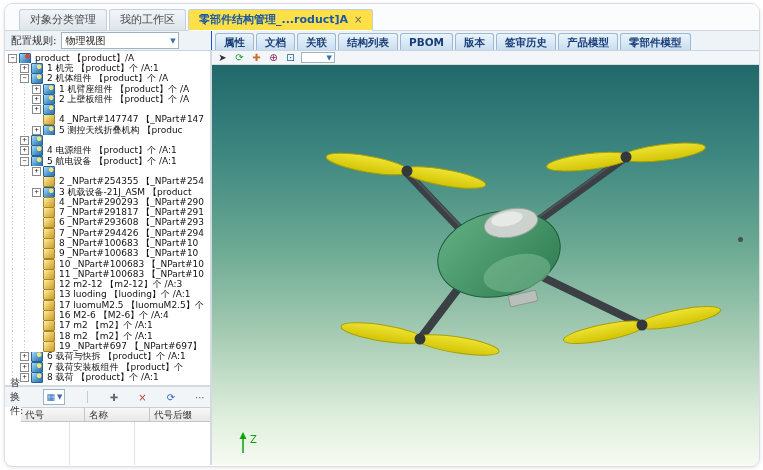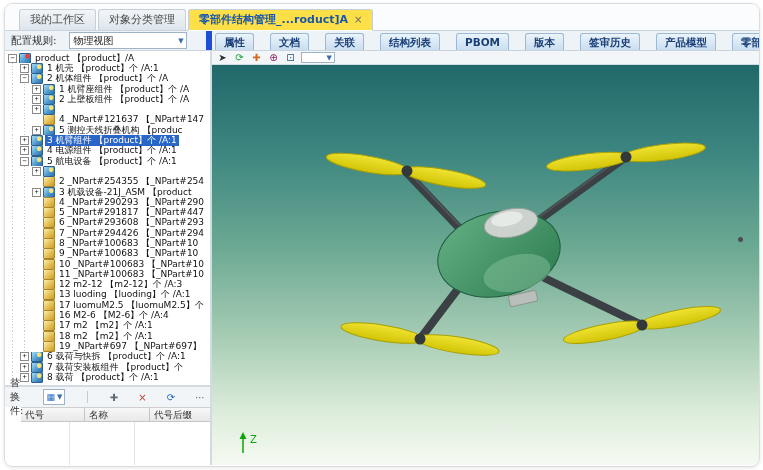--- a/index.html
+++ b/index.html
@@ -11,26 +11,26 @@
   .tabbar{height:27px;display:flex;align-items:flex-end;background:#fbfcfd;
     border-bottom:1px solid #c9d4de;padding-left:14px;box-sizing:border-box;}
   .wtab{height:20px;line-height:20px;padding:0 10px;margin-right:2px;font-size:11px;color:#4a4a4a;
     background:linear-gradient(#f2f5f8,#dde5ec);border:1px solid #c4cfd9;border-bottom:none;
     border-radius:3px 3px 0 0;white-space:nowrap;display:flex;align-items:center;}
   .wtab.active{background:#fde047;color:#1a57a8;font-weight:bold;margin-bottom:-1px;border-bottom:1px solid #fff;}
   .tclose{font-size:10px;color:#666;margin-left:6px;font-weight:normal;}
 
   
   .subbar{height:20px;display:flex;background:#eef3f7;border-bottom:1px solid #c9d4de;box-sizing:border-box;}
-  .config{width:207px;flex:none;display:flex;align-items:center;gap:12px;padding-left:6px;
-    font-size:10.5px;color:#333;border-right:6px solid #1d4ed8;box-sizing:border-box;}
+  .config{width:207px;flex:none;display:flex;align-items:center;gap:4px;padding-left:6px;
+    font-size:10.5px;color:#333;border-right:1px solid #1d4ed8;box-sizing:border-box;}
   .combo{width:110px;height:15px;background:#fff;border:1px solid #9fb3c4;display:flex;
     align-items:center;justify-content:space-between;padding:0 2px 0 4px;font-size:10px;color:#222;}
   .combo .caret{font-size:7px;color:#3a6ea8;}
-  .rtabs{flex:1;display:flex;align-items:flex-end;padding-left:3px;gap:16px;overflow:hidden;}
+  .rtabs{flex:1;display:flex;align-items:flex-end;padding-left:3px;gap:2px;overflow:hidden;}
   .rtab{height:16px;line-height:16px;padding:0 8px;font-size:10.5px;font-weight:bold;color:#1a3e77;
     background:linear-gradient(#eaf4fb,#c9def0);border:1px solid #9cb8d2;border-bottom:none;
     border-radius:3px 3px 0 0;white-space:nowrap;}
 
   
   .main{display:flex;height:414px;}
   .left{width:207px;flex:none;display:flex;flex-direction:column;border-right:2px solid #d3dae1;box-sizing:border-box;background:#fff;}
   .tree{flex:1;overflow:hidden;padding-top:2px;}
   .trow{display:flex;align-items:center;height:10.3px;font-size:9px;white-space:nowrap;overflow:hidden;padding-left:2px;color:#111;}
   .guide{width:12px;height:100%;flex:none;background-image:repeating-linear-gradient(180deg,#c9c9c9 0 1px,transparent 1px 3px);
@@ -75,24 +75,24 @@
   .axis text{font-family:"DejaVu Sans",sans-serif;}
   .anchor-dot{position:absolute;right:16px;top:172px;width:5px;height:5px;border-radius:50%;background:#4a4f53;}
 </style>
 </head>
 <body>
 
 <div class="app">
 
   <div class="tabbar">
       <div class="wtab">
+        <span>对象分类管理</span>
+      </div>
+      <div class="wtab">
         <span>我的工作区</span>
-      </div>
-      <div class="wtab">
-        <span>对象分类管理</span>
       </div>
       <div class="wtab active">
         <span>零部件结构管理_...roduct]A</span>
         <span class="tclose">×</span>
       </div>
     </div>
 
   <div class="subbar">
     <div class="config">
       <span>配置规则:</span>
@@ -153,34 +153,33 @@
             <span class="guide"></span>
             <span class="guide"></span>
             <span class="expand">+</span>
             <span class="nicon assembly"></span>
           </div>
           <div class="trow">
             <span class="guide"></span>
             <span class="guide"></span>
             <span class="expand noexp"></span>
             <span class="nicon part"></span>
-            <span class="nlabel">4 _NPart#121637 【_NPart#147</span>
+            <span class="nlabel">4 _NPart#147747 【_NPart#147</span>
           </div>
           <div class="trow">
             <span class="guide"></span>
             <span class="guide"></span>
             <span class="expand">+</span>
             <span class="nicon assembly"></span>
             <span class="nlabel">5 测控天线折叠机构 【produc</span>
           </div>
           <div class="trow">
             <span class="guide"></span>
             <span class="expand">+</span>
             <span class="nicon assembly"></span>
-            <span class="nlabel sel">3 机臂组件 【product】个 /A:1</span>
           </div>
           <div class="trow">
             <span class="guide"></span>
             <span class="expand">+</span>
             <span class="nicon assembly"></span>
             <span class="nlabel">4 电源组件 【product】个 /A:1</span>
           </div>
           <div class="trow">
             <span class="guide"></span>
             <span class="expand">−</span>
@@ -212,21 +211,21 @@
             <span class="guide"></span>
             <span class="expand noexp"></span>
             <span class="nicon part"></span>
             <span class="nlabel">4 _NPart#290293 【_NPart#290</span>
           </div>
           <div class="trow">
             <span class="guide"></span>
             <span class="guide"></span>
             <span class="expand noexp"></span>
             <span class="nicon part"></span>
-            <span class="nlabel">5 _NPart#291817 【_NPart#447</span>
+            <span class="nlabel">7 _NPart#291817 【_NPart#291</span>
           </div>
           <div class="trow">
             <span class="guide"></span>
             <span class="guide"></span>
             <span class="expand noexp"></span>
             <span class="nicon part"></span>
             <span class="nlabel">6 _NPart#293608 【_NPart#293</span>
           </div>
           <div class="trow">
             <span class="guide"></span>

